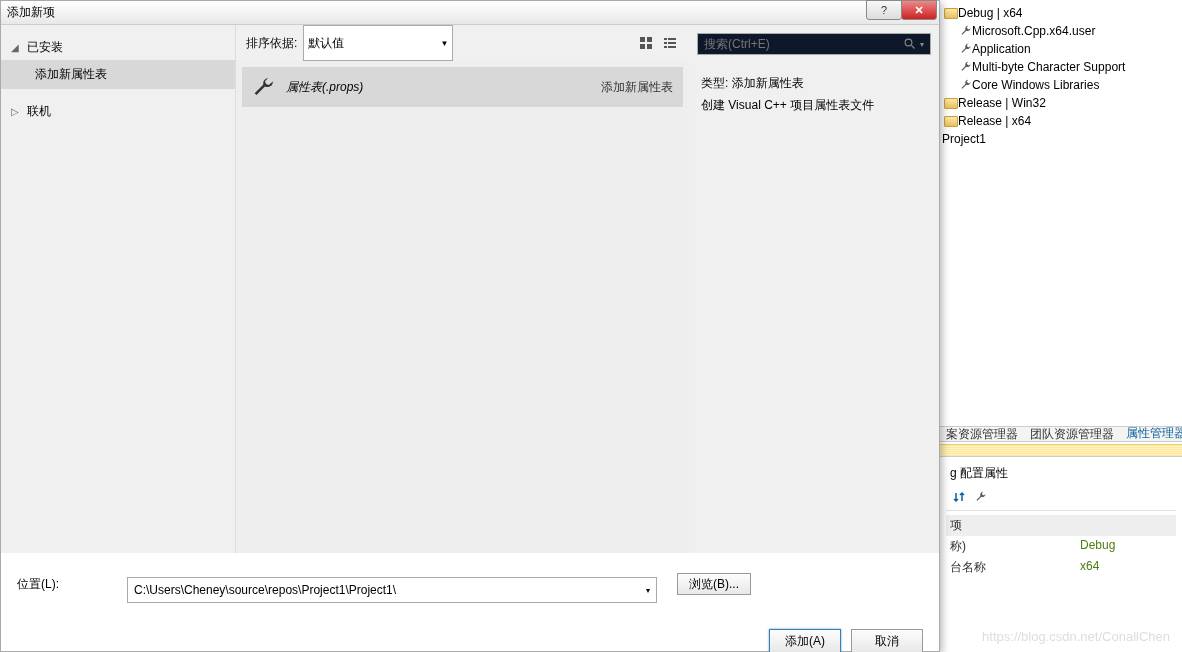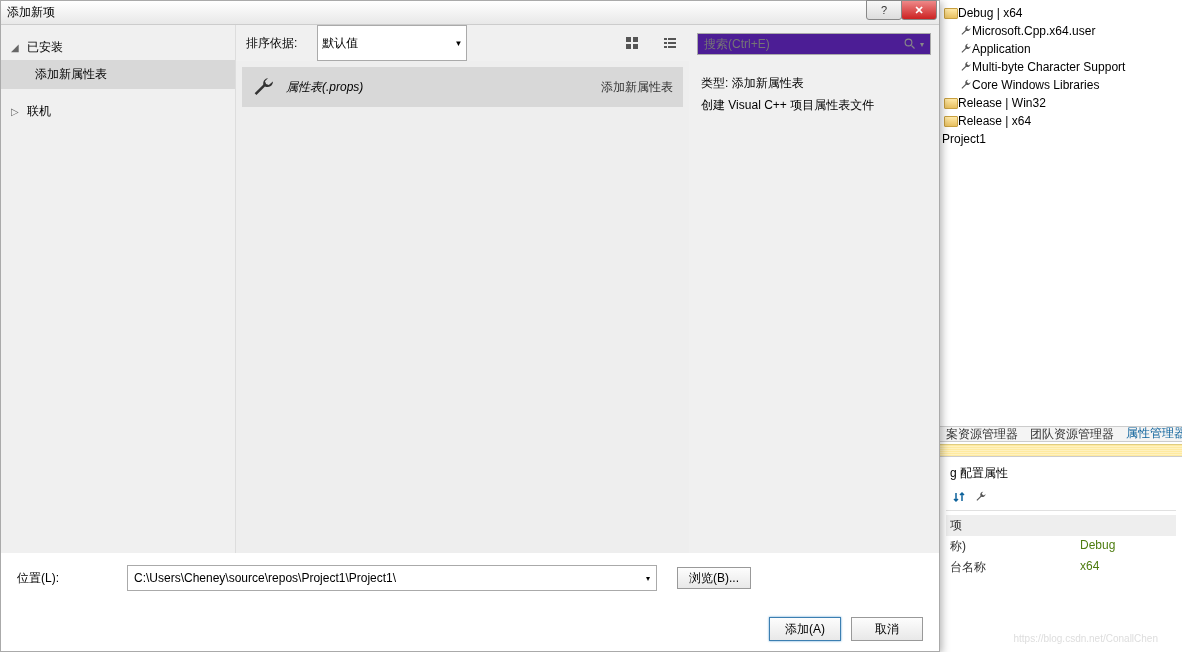--- a/index.html
+++ b/index.html
@@ -15,41 +15,41 @@
     .dialog-body { display: flex; height: 528px; }
     
     .left-tree { width: 235px; background: #f0f0f0; border-right: 1px solid #ddd; padding: 10px 0; }
     .tree-node { display: flex; align-items: center; padding: 4px 10px; cursor: pointer; }
     .tree-arrow { width: 12px; display: inline-block; color: #666; font-size: 10px; margin-right: 4px; }
     .tree-label { font-size: 12px; }
     .tree-child { padding: 6px 10px 6px 34px; cursor: pointer; }
     .tree-child.selected { background: #d8d8d8; }
     
     .center-col { flex: 1; background: #f0f0f0; display: flex; flex-direction: column; }
-    .sort-bar { height: 36px; padding: 8px 10px; display: flex; align-items: center; gap: 20px; }
+    .sort-bar { height: 36px; padding: 8px 10px; display: flex; align-items: center; gap: 6px; }
     .sort-label { font-size: 12px; }
     .sort-select { width: 150px; height: 36px; border: 1px solid #aaa; background: #fff; font-size: 12px; padding: 0 4px; display: flex; align-items: center; justify-content: space-between; cursor: pointer; }
     .view-btn { width: 18px; height: 18px; border: 1px solid transparent; display: flex; align-items: center; justify-content: center; cursor: pointer; }
     
     .item-list { flex: 1; background: #eee; padding: 6px; }
     .item-row { background: #d8d8d8; padding: 8px 10px; display: flex; align-items: center; cursor: pointer; }
     .item-icon { width: 24px; height: 24px; display: flex; align-items: center; justify-content: center; margin-right: 10px; }
     .item-name { flex: 1; font-style: italic; }
     .item-type { color: #333; }
     
     .right-col { width: 250px; background: #f0f0f0; display: flex; flex-direction: column; }
-    .search-box { margin: 8px; height: 22px; border: 1px solid #aaa; background: #4c1d95; display: flex; align-items: center; padding: 0 6px; }
+    .search-box { margin: 8px; height: 22px; border: 1px solid #aaa; background: #0f172a; display: flex; align-items: center; padding: 0 6px; }
     .search-input { flex: 1; border: none; outline: none; font-size: 12px; color: #888; background: transparent; }
     .right-desc { padding: 10px 12px; line-height: 1.8; }
     
     .bottom-panel { padding: 12px 16px; border-top: 0; }
     .form-row { display: flex; align-items: center; margin-bottom: 8px; }
     .form-label { width: 110px; }
     .form-input { width: 530px; height: 22px; border: 1px solid #5a9fd4; padding: 0 6px; font-size: 12px; outline: none; }
-    .form-select { width: 530px; height: 22px; border: 1px solid #aaa; padding: 12px 6px; font-size: 12px; display: flex; align-items: center; justify-content: space-between; background: #fff; cursor: pointer; }
+    .form-select { width: 530px; height: 22px; border: 1px solid #aaa; padding: 12px 6px; font-size: 12px; display: flex; align-items: center; justify-content: space-between; background: #fff; cursor: pointer; margin-top: 12px; }
     .browse-btn { width: 74px; height: 22px; margin-left: 20px; border: 1px solid #999; background: linear-gradient(#fdfdfd,#e8e8e8); cursor: pointer; }
     
     .button-row { display: flex; justify-content: flex-end; gap: 10px; padding: 6px 16px 10px; }
     .dlg-btn { width: 72px; height: 24px; border: 1px solid #999; background: linear-gradient(#fdfdfd,#e8e8e8); cursor: pointer; }
     .dlg-btn.primary { border: 1px solid #3c7fb1; box-shadow: 0 0 2px #5a9fd4; }
     
     
     .bg-panel { position: absolute; left: 940px; top: 0; width: 242px; height: 652px; background: #fff; }
     .bg-tree { padding: 4px 2px; }
     .bg-row { display: flex; align-items: center; padding: 2px 0 2px 2px; cursor: pointer; white-space: nowrap; }
@@ -64,21 +64,21 @@
     .yellow-strip { position: absolute; bottom: 186px; left: 0; right: 0; height: 22px; background: repeating-linear-gradient(0deg, #fff2c0, #fff2c0 1px, #ffeaa0 1px, #ffeaa0 2px); border-top: 1px solid #e0cd80; border-bottom: 1px solid #e0cd80; }
     
     .prop-section { position: absolute; bottom: 12px; left: 0; right: 0; height: 184px; background: #fff; border-top: 1px solid #ccc; padding: 6px; }
     .prop-header { padding: 2px 4px; font-weight: normal; }
     .prop-toolbar { display: flex; gap: 4px; padding: 4px; border-bottom: 1px solid #e0e0e0; margin-bottom: 4px; }
     .prop-tool { width: 18px; height: 18px; display: flex; align-items: center; justify-content: center; cursor: pointer; }
     .prop-row { display: flex; padding: 2px 4px; }
     .prop-key { width: 130px; color: #333; }
     .prop-val { color: #4d7c0f; }
     
-    .watermark { position: absolute; bottom: 8px; right: 24px; color: #ddd; font-size: 10px; pointer-events: none; text-align: right; }
+    .watermark { position: absolute; bottom: 8px; right: 12px; color: #ddd; font-size: 13px; pointer-events: none; text-align: right; }
     
     svg { display: block; }
   </style>
 </head>
 <body>
 
 <div class="bg-panel">
   <div class="bg-tree">
     <div class="bg-row">
       <span class="folder-icon"></span>

